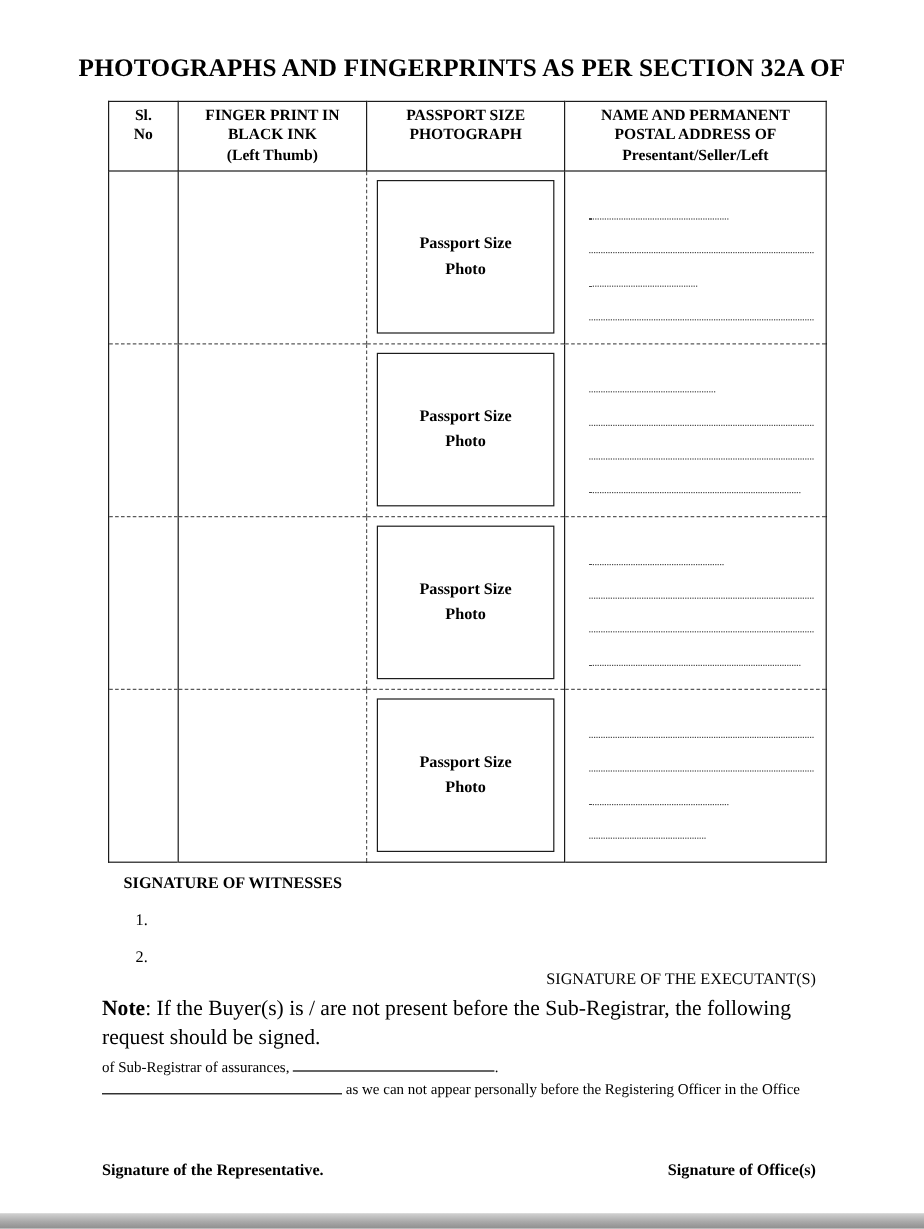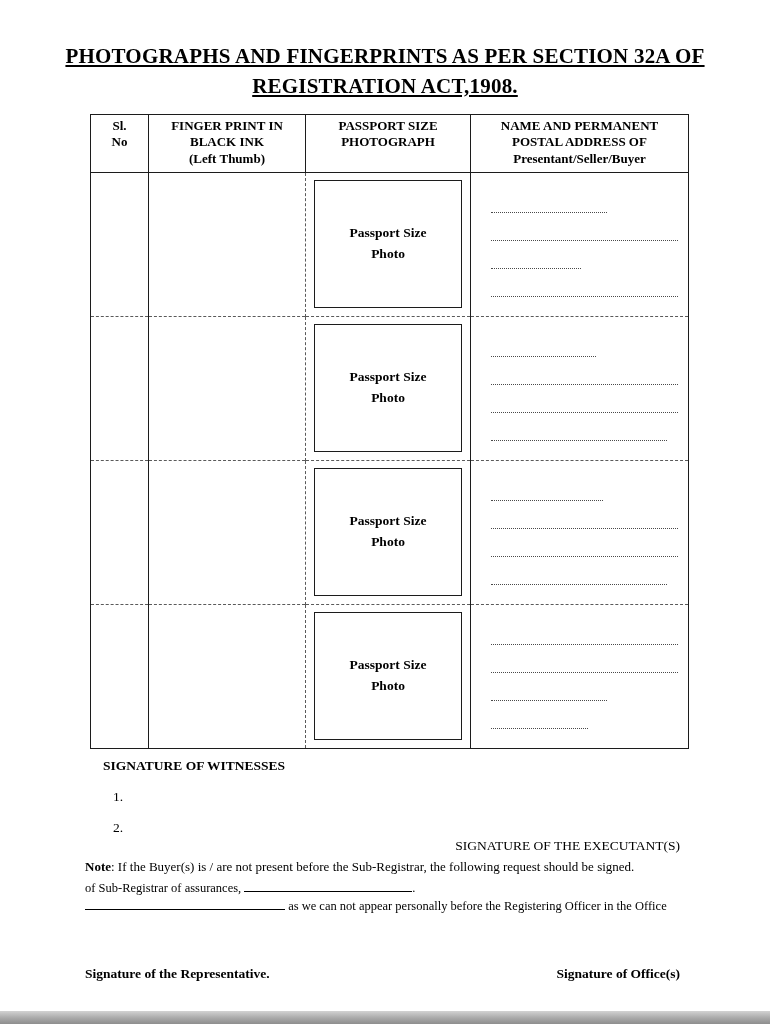--- a/index.html
+++ b/index.html
@@ -15,21 +15,20 @@
     font-family: "Liberation Serif", "DejaVu Serif", serif;
     color: #000;
   }
   .doc-title {
     padding-top: 42px;
     text-align: center;
     font-weight: bold;
     font-size: 21px;
     line-height: 1.42;
     letter-spacing: 0.2px;
-    text-decoration: underline;
   }
   table.form-table {
     border-collapse: collapse;
     table-layout: fixed;
     width: 598px;
     margin: 12px 12px 0 90px;
     border: 1.5px solid #1c1c1c;
   }
   .form-table col.c-sl   { width: 58px; }
   .form-table col.c-fp   { width: 157px; }
@@ -82,21 +81,21 @@
     font-size: 13.5px;
   }
   .executants-heading {
     margin: 2px 90px 0 0;
     text-align: right;
     font-weight: normal;
     font-size: 13.5px;
   }
   .note-line {
     margin: 4px 80px 0 85px;
-    font-size: 13px;
+    font-size: 18px;
     line-height: 1.35;
   }
   .request-para {
     margin: 4px 78px 0 85px;
     font-size: 12.5px;
     line-height: 1.46;
   }
   .blank {
     display: inline-block;
     border-bottom: 1px solid #000;
@@ -120,21 +119,20 @@
     width: 100%;
     height: 13px;
     background: linear-gradient(180deg, #d2d2d2 0%, #a8a8a8 55%, #8e8e8e 100%);
   }
 </style>
 </head>
 <body>
 
 <div class="doc-title">
   <div>PHOTOGRAPHS AND FINGERPRINTS AS PER SECTION 32A OF</div>
-  <div>REGISTRATION ACT,1908.</div>
 </div>
 
 <table class="form-table">
   <colgroup>
     <col class="c-sl">
       <col class="c-fp">
       <col class="c-ph">
       <col class="c-name">
   </colgroup>
   <thead>
@@ -148,21 +146,21 @@
         <div>BLACK INK</div>
         <div>(Left Thumb)</div>
       </th>
       <th>
         <div>PASSPORT SIZE</div>
         <div>PHOTOGRAPH</div>
       </th>
       <th>
         <div>NAME AND PERMANENT</div>
         <div>POSTAL ADDRESS OF</div>
-        <div>Presentant/Seller/Buyer</div>
+        <div>Presentant/Seller/Left</div>
       </th>
     </tr>
   </thead>
   <tbody>
     <tr>
       <td class="c1"></td>
       <td class="c2"></td>
       <td class="c3">
         <div class="photo-box">
           <div>Passport Size</div>

